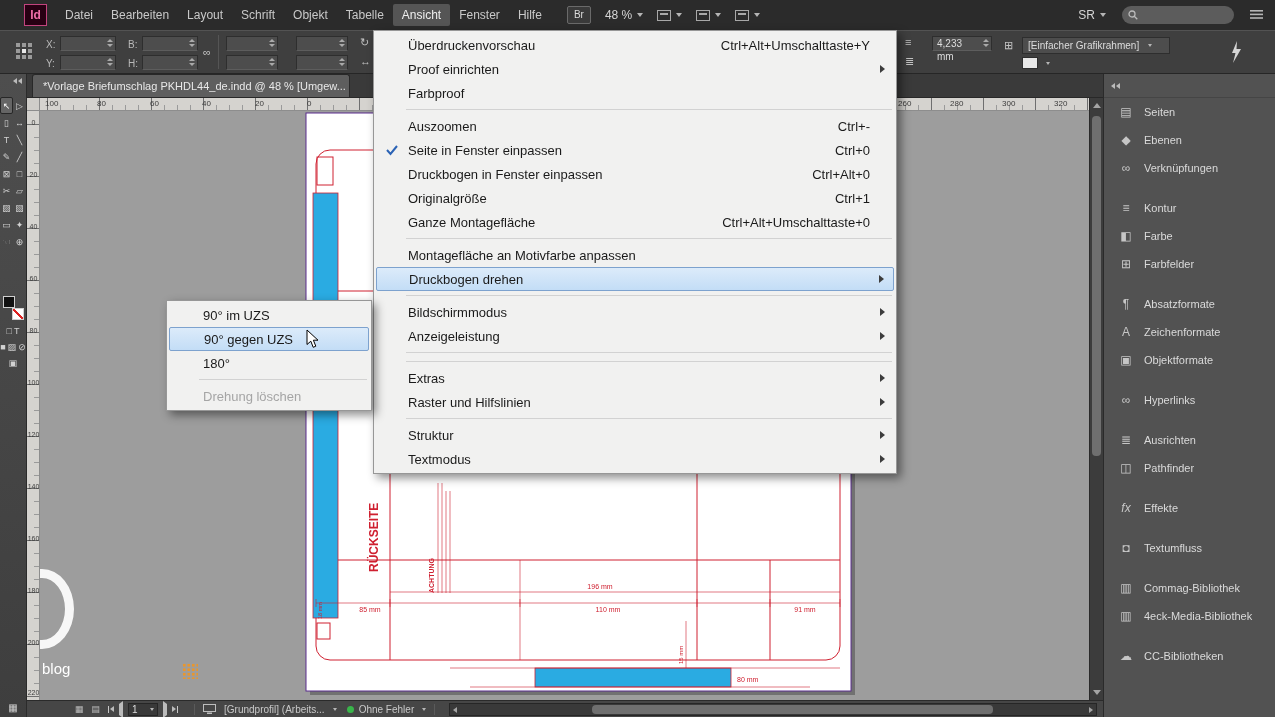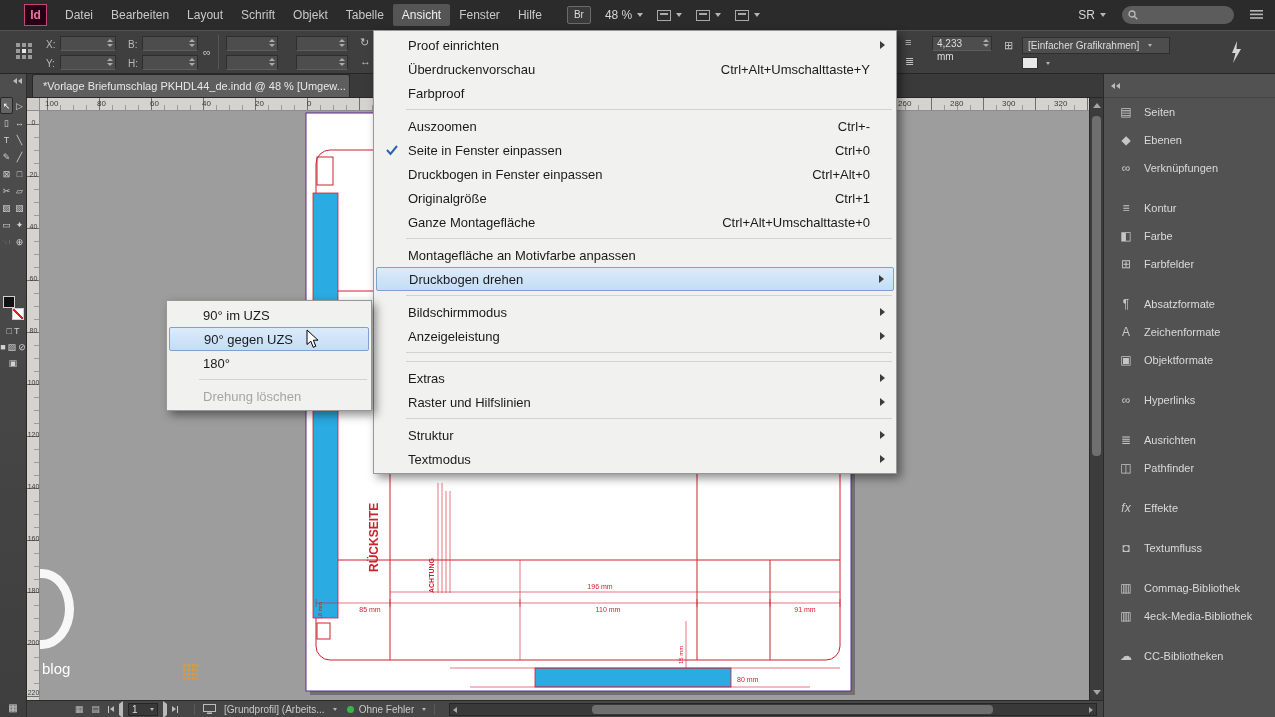--- a/index.html
+++ b/index.html
@@ -514,26 +514,26 @@
       </div>
     <div class="dgap"></div>
     <div class="ditem">
         <span class="dico">☁</span>
         <span>CC-Bibliotheken</span>
       </div>
   </div>
 
   <div class="menu-panel">
     <div class="mrow">
-      <span class="ml">Proof einrichten</span>
-      <i class="marrow"></i>
-    </div>
-    <div class="mrow">
       <span class="ml">Überdruckenvorschau</span>
       <span class="ms">Ctrl+Alt+Umschalttaste+Y</span>
+    </div>
+    <div class="mrow">
+      <span class="ml">Proof einrichten</span>
+      <i class="marrow"></i>
     </div>
     <div class="mrow">
       <span class="ml">Farbproof</span>
     </div>
     <div class="msep">
         <i></i>
       </div>
     <div class="mrow">
       <span class="ml">Auszoomen</span>
       <span class="ms">Ctrl+-</span>

